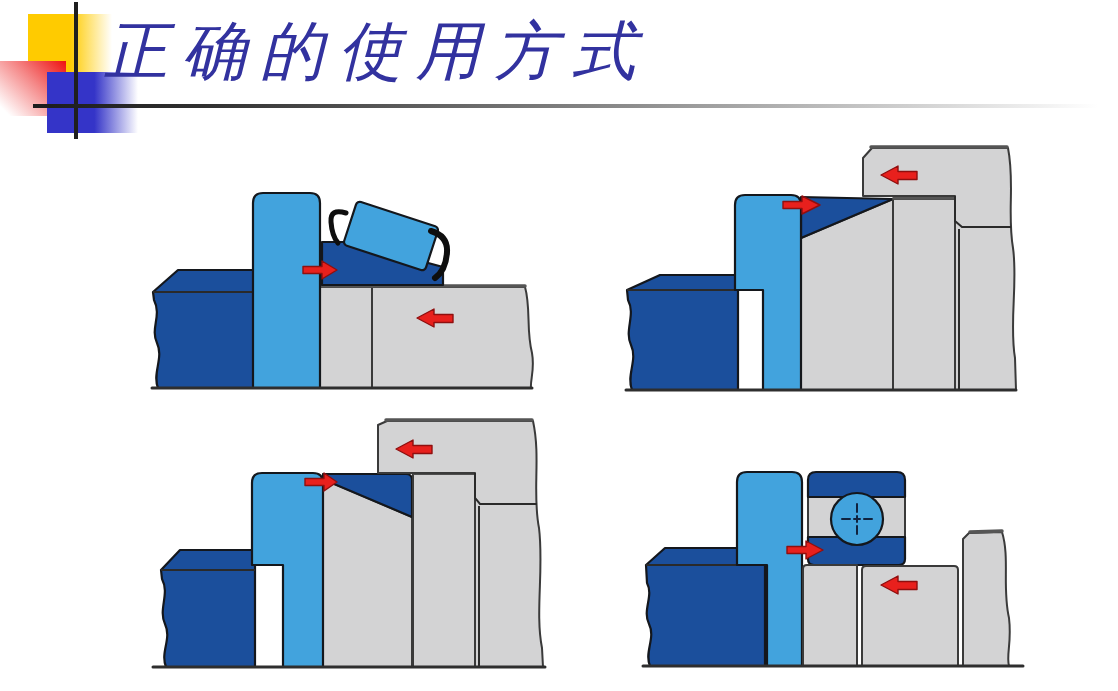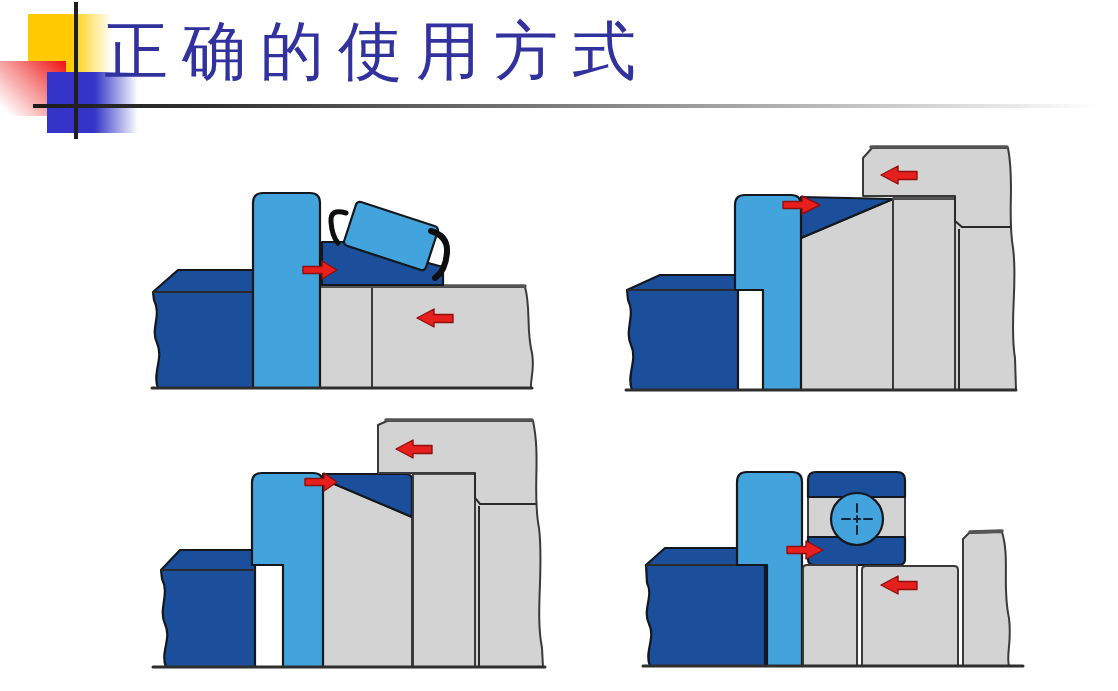--- a/index.html
+++ b/index.html
@@ -14,21 +14,21 @@
     background:linear-gradient(225deg,var(--deco-red) 0%,#f58a8a 45%,#ffffff 92%);z-index:2;}
   .deco-blue{position:absolute;left:47px;top:72px;width:91px;height:61px;
     background:linear-gradient(90deg,var(--deco-blue) 52%,#ffffff 100%);z-index:3;}
   .deco-vline{position:absolute;left:74px;top:2px;width:4px;height:137px;background:#1f1f1f;z-index:4;}
   .title-rule{position:absolute;left:33px;top:104px;width:1065px;height:4px;z-index:4;
     background:linear-gradient(to right,#1c1c1c 0%,#303030 16%,#8a8a8a 55%,#d9d9d9 86%,rgba(255,255,255,0) 100%);}
   
   .slide-title{
     position:absolute;left:104px;top:8px;z-index:5;
     font-family:"Liberation Serif","DejaVu Serif",serif;
-    font-size:64px;letter-spacing:14px;color:var(--title);white-space:nowrap;
+    font-size:64px;letter-spacing:14px;color:var(--title);white-space:nowrap;font-style:italic;
   }
   
   .diag{position:absolute;}
   .diag path,.diag rect,.diag circle,.diag polygon{vector-effect:non-scaling-stroke;}
   .navy{fill:var(--navy);stroke:#14171c;stroke-width:2.2;stroke-linejoin:round;}
   .lblue{fill:var(--light-blue);stroke:#14171c;stroke-width:2.2;stroke-linejoin:round;}
   .gray{fill:var(--gray);stroke:#3a3a3a;stroke-width:2;stroke-linejoin:round;}
   .thin{fill:none;stroke:#2a2a2a;stroke-width:2;}
   .accent{fill:none;stroke:#555;stroke-width:3.5;stroke-linecap:round;}
   .cage{fill:none;stroke:#0e0e0e;stroke-linecap:round;}

